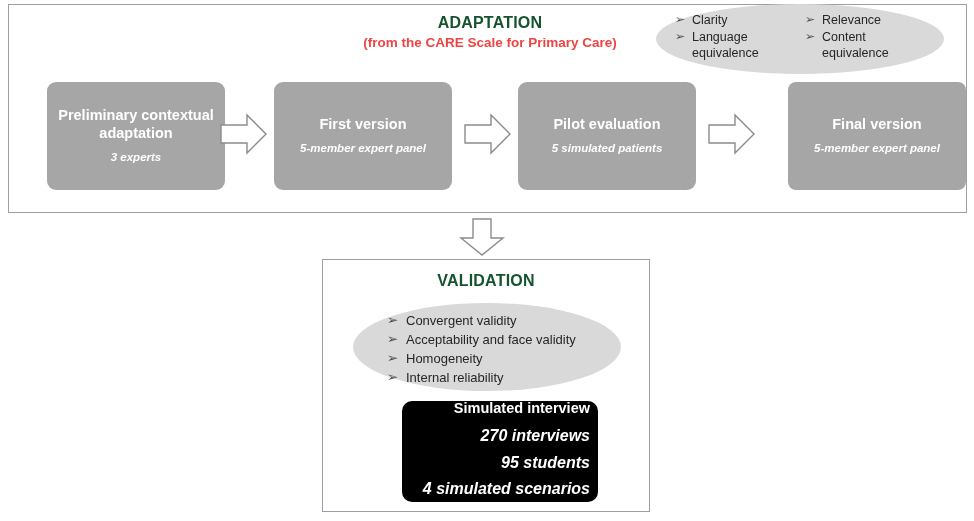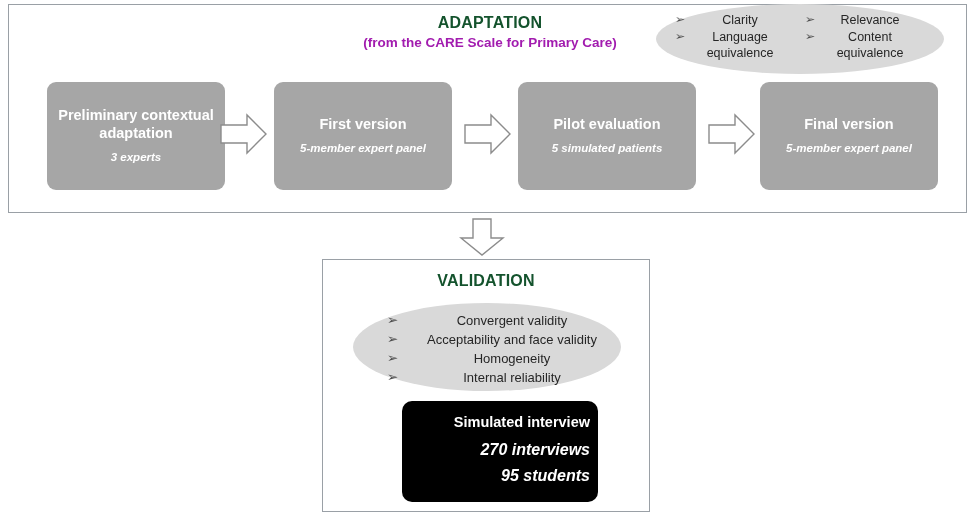--- a/index.html
+++ b/index.html
@@ -50,21 +50,21 @@
     font-size: 16px;
   }
   #adaptation-subtitle {
     position: absolute;
     left: 300px;
     top: 35px;
     width: 380px;
     text-align: center;
     font-size: 13.5px;
     font-weight: bold;
-    color: #a21caf;
+    color: #ef4444;
   }
   #validation-title {
     left: 322px;
     top: 272px;
     width: 328px;
     font-size: 16px;
   }
 
   
   .process-box {
@@ -91,21 +91,21 @@
   .process-box .box-sub {
     font-size: 11.5px;
     font-weight: bold;
     font-style: italic;
     margin-top: 9px;
     line-height: 1.2;
   }
   #box-preliminary { left: 32px; margin-left: 15px; }
   #box-first       { left: 274px; align-items: center; }
   #box-pilot       { left: 518px; }
-  #box-final       { left: 760px; }
+  #box-final       { left: 788px; border-radius: 8px; }
 
   
   .arrow-right {
     position: absolute;
     top: 112px;
     width: 47px;
     height: 44px;
   }
   #arrow-1 { left: 220px; }
   #arrow-2 { left: 464px; }
@@ -149,21 +149,21 @@
     line-height: 1.22;
   }
   .bullet-mark {
     flex: 0 0 auto;
     font-family: "DejaVu Sans", sans-serif;
     font-size: 11px;
     color: #4d4d4d;
     width: 16px;
     transform: scaleX(1.15);
   }
-  .bullet-text { flex: 1 1 auto; text-align: center; }
+  .bullet-text { flex: 1 1 auto; }
 
   
   #criteria-columns {
     left: 676px;
     top: 13px;
     width: 250px;
     display: flex;
     gap: 18px;
     font-size: 12.5px;
   }
@@ -302,13 +302,14 @@
   <div class="bullet-row">
     <span class="bullet-mark">➢</span>
     <span class="bullet-text">Internal reliability</span>
   </div>
 </div>
 
 <div id="results-box">
   <div class="box-title">Simulated interview</div>
   <div class="stat">270 interviews</div>
   <div class="stat">95 students</div>
+  <div class="stat">4 simulated scenarios</div>
 </div>
 
 </body></html>

